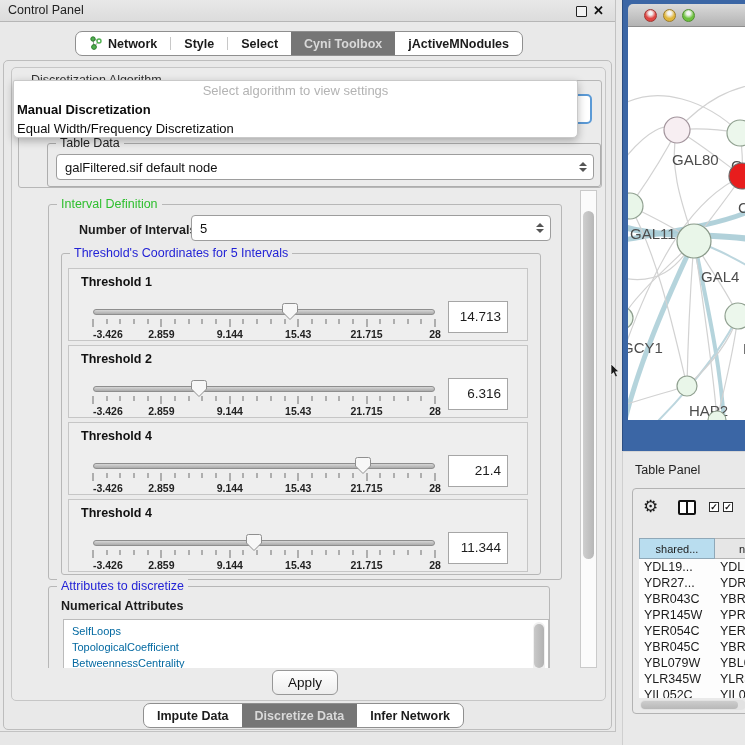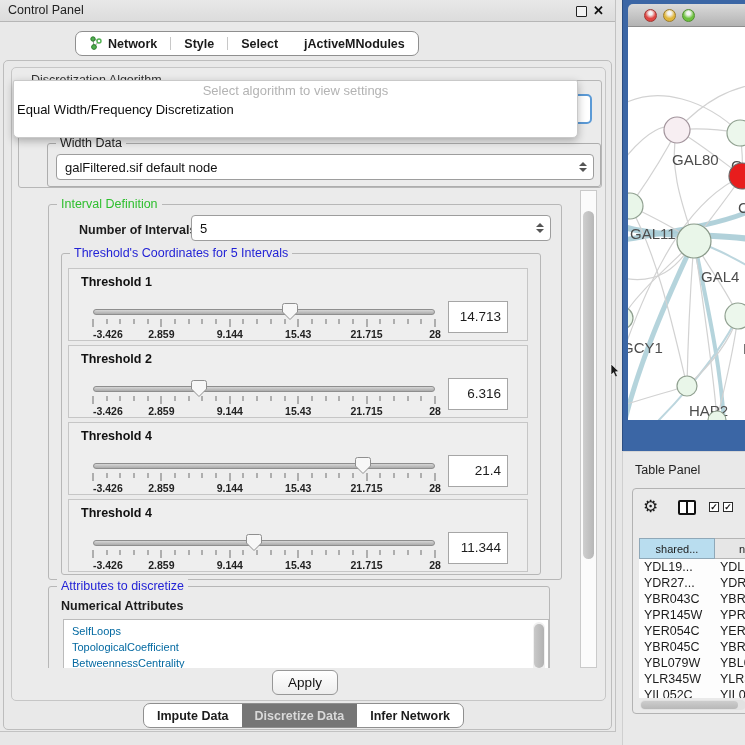--- a/index.html
+++ b/index.html
@@ -117,33 +117,36 @@
       <span>Network</span>
     </div>
     <div class="vsep"></div>
     <div class="tab">
         <span>Style</span>
       </div>
     <div class="vsep"></div>
     <div class="tab">
         <span>Select</span>
       </div>
+    <div class="tab sel">
+        <span>Cyni Toolbox</span>
+      </div>
     <div class="tab">
         <span>jActiveMNodules</span>
       </div>
   </div>
 
   <div class="panel-a">
     <div class="panel-b">
 
       <div class="group" style="left:6px;top:12px;width:584px;height:108px">
         <span class="gtitle">Discretization Algorithm</span>
 
         <div class="group" style="left:28px;top:62px;width:554px;height:44px;border-color:#adadad">
-          <span class="gtitle" style="color:#222">Width Data</span>
+          <span class="gtitle" style="color:#222">Table Data</span>
           <div class="combo" style="left:8px;top:10px;width:538px;height:26px">
             <span>galFiltered.sif default node</span>
             <span class="spin">
                 <i class="up"></i>
                 <i class="dn"></i>
               </span>
           </div>
         </div>
       </div>
 
@@ -376,20 +379,21 @@
       <div class="tab">
           <span>Infer Network</span>
         </div>
     </div>
   </div>
 
   <div class="ghost-combo"></div>
 
   <div class="popup">
     <div class="ph">Select algorithm to view settings</div>
+    <div class="opt b">Manual Discretization</div>
     <div class="opt">Equal Width/Frequency Discretization</div>
   </div>
 </div>
 
 <div class="net-window">
   <div class="mac-titlebar">
     <div class="light" style="left: 16px; background: radial-gradient(circle at 50% 30%, rgba(255, 255, 255, 0.8) 0px, rgba(255, 255, 255, 0.8) 18%, rgb(223, 70, 67) 55%); border: 1px solid rgb(159, 55, 51);" id="tl0"></div>
     <div class="light" style="left: 35px; background: radial-gradient(circle at 50% 30%, rgba(255, 255, 255, 0.8) 0px, rgba(255, 255, 255, 0.8) 18%, rgb(224, 182, 60) 55%); border: 1px solid rgb(156, 124, 44);" id="tl1"></div>
     <div class="light" style="left: 54px; background: radial-gradient(circle at 50% 30%, rgba(255, 255, 255, 0.8) 0px, rgba(255, 255, 255, 0.8) 18%, rgb(110, 193, 63) 55%); border: 1px solid rgb(79, 143, 47);" id="tl2"></div>
   </div>

